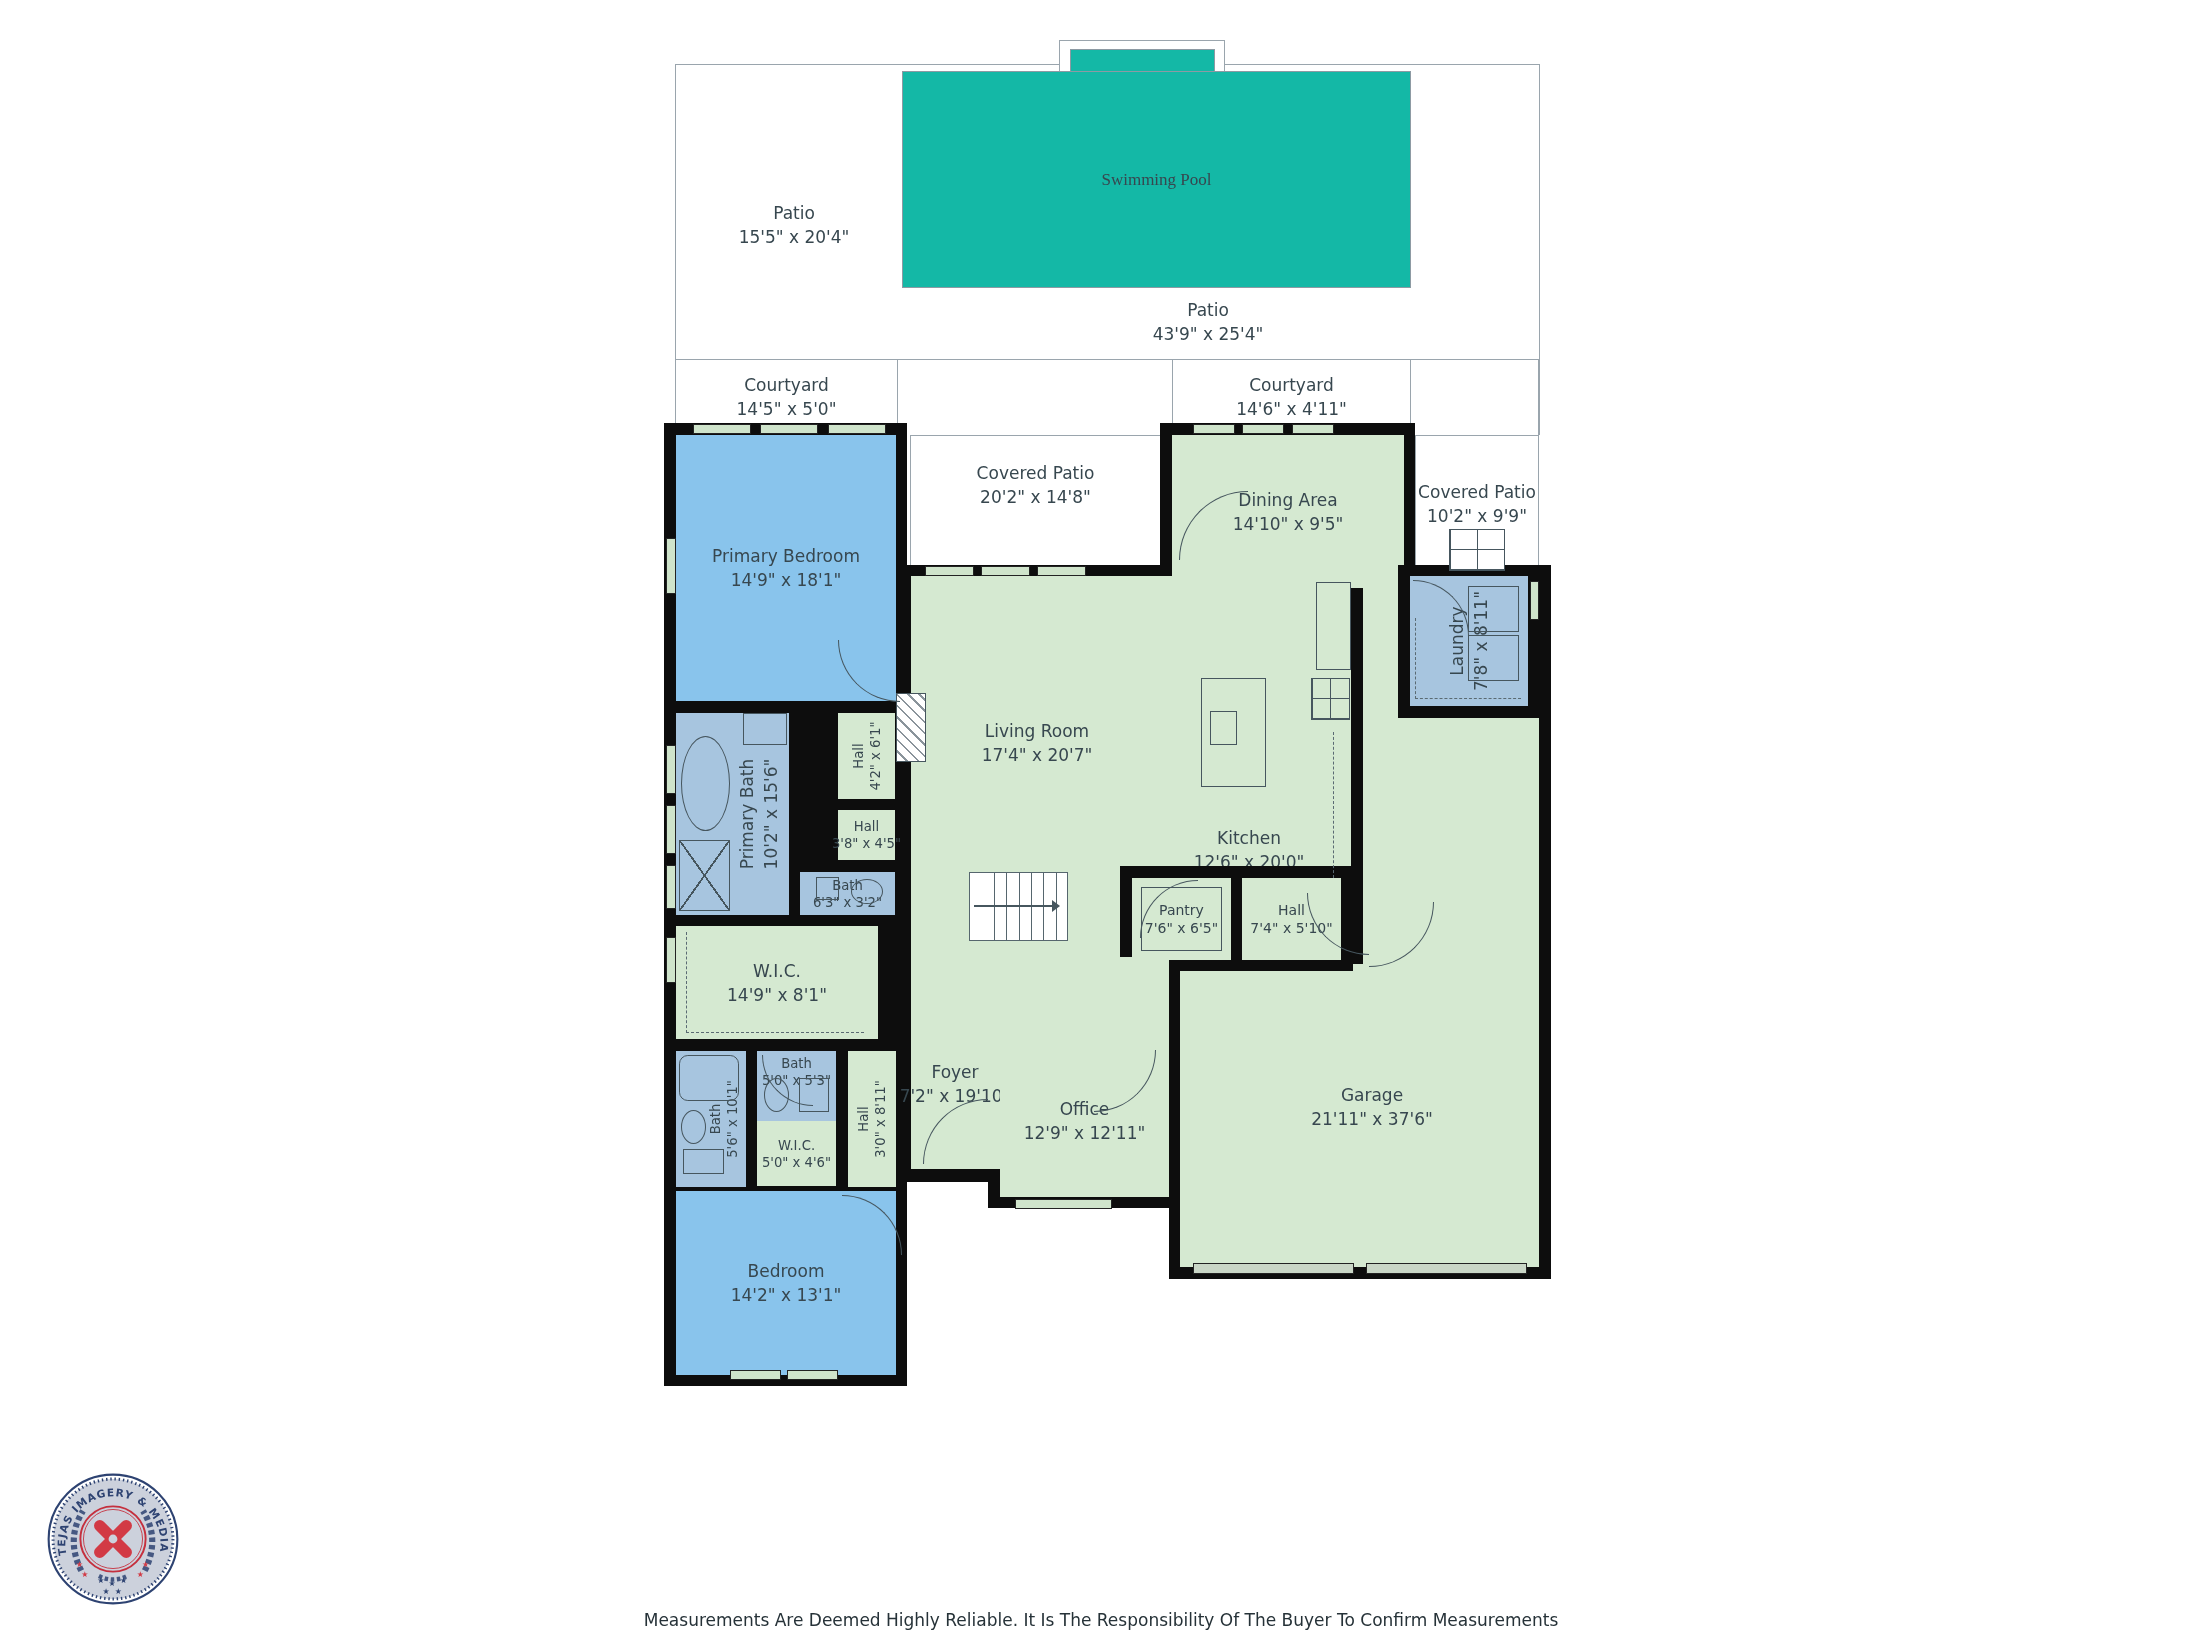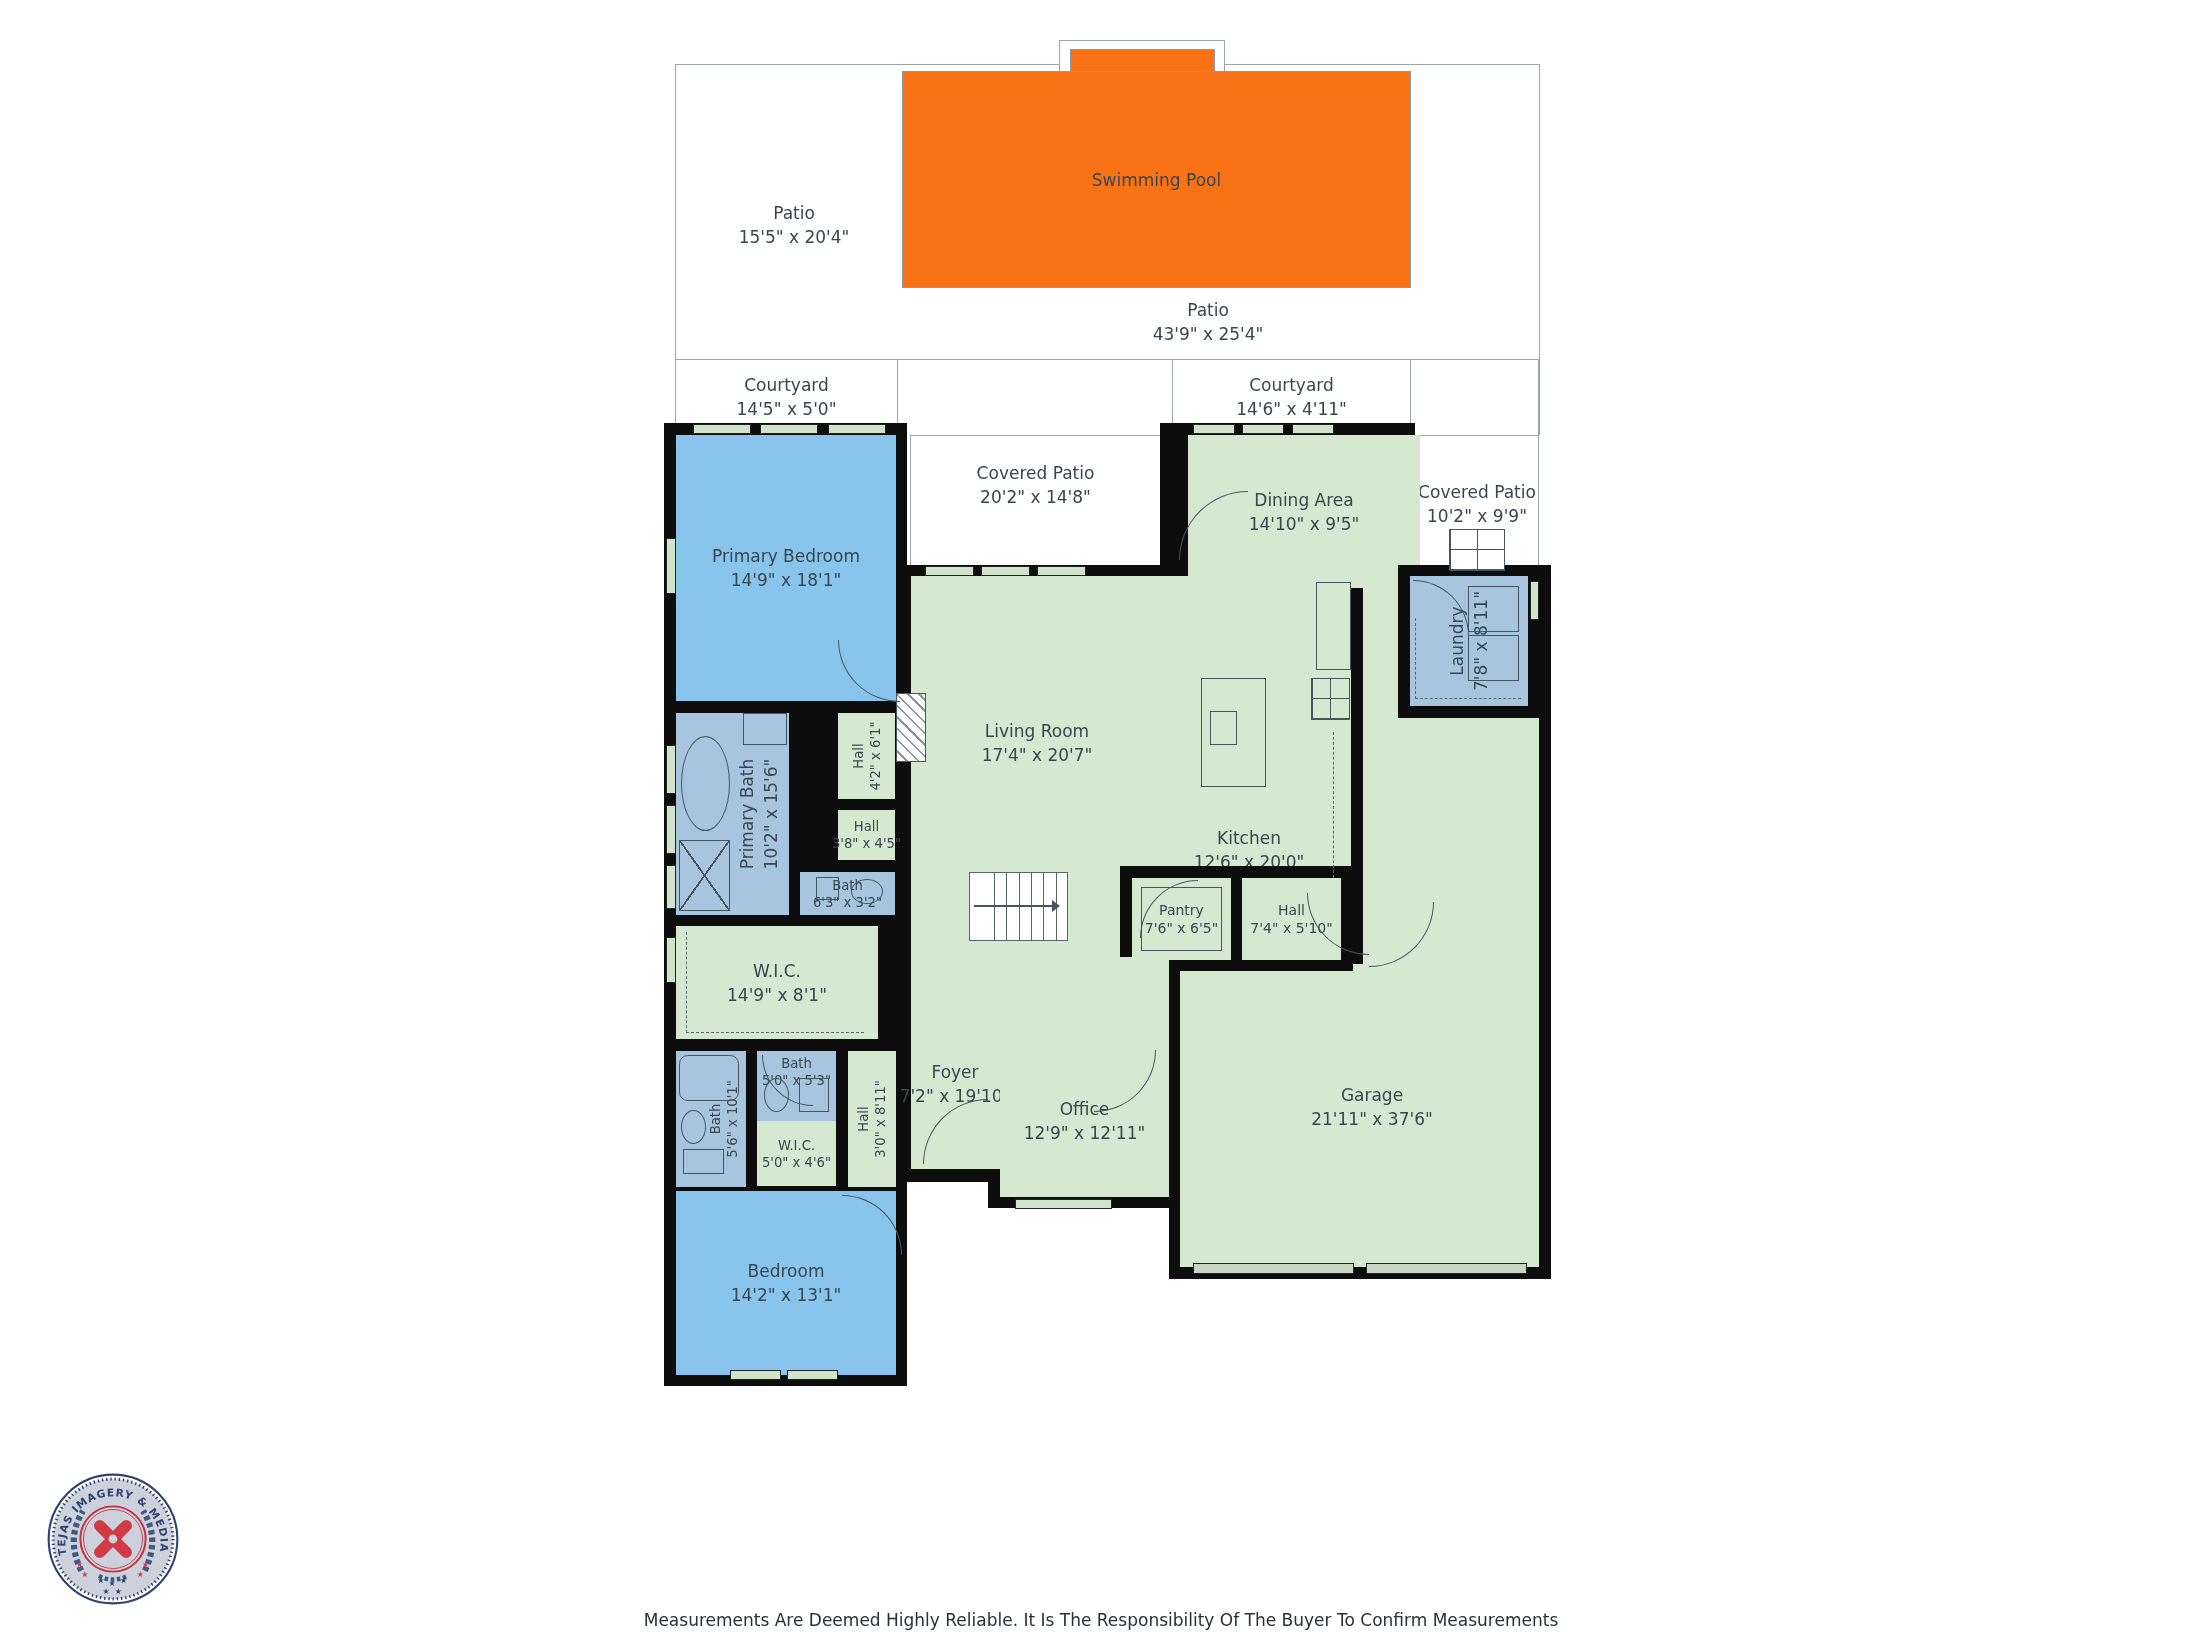--- a/index.html
+++ b/index.html
@@ -2,21 +2,21 @@
 <html style="font-size:14px"><head>
 <meta charset="utf-8">
 <style>
   html,body{margin:0;padding:0;background:#ffffff;}
   *{box-sizing:border-box;}
   #canvas{position:relative;width:2202px;height:1652px;background:#fff;overflow:hidden;
           font-family:"DejaVu Sans","Liberation Sans",sans-serif;color:#37474f;}
   .abs{position:absolute;}
   
   .out{position:absolute;background:#fff;border:1.8px solid #9aa5ad;}
-  .pool{position:absolute;background:#f97316;border:1.8px solid #8d9aa3;}
+  .pool{position:absolute;background:#14b8a6;border:1.8px solid #8d9aa3;font-family:Liberation Serif, serif;}
   
   .wall{position:absolute;background:#0d0d0d;}
   
   .room{position:absolute;display:flex;align-items:center;justify-content:center;text-align:center;}
   .green{background:#d5e9d1;}
   .blue{background:#89c4ec;}
   .bath{background:#a7c5df;}
   .lbl{line-height:24px;font-size:17px;color:#37474f;white-space:nowrap;}
   .lbl .nm,.lbl .dm{display:block;}
   .sm .lbl{font-size:14px;line-height:18.5px;}
@@ -101,21 +101,21 @@
   <div class="wall" style="left:1337px;top:565px;width:214px;height:415px;"></div>
   <div class="wall" style="left:1169px;top:953px;width:382px;height:326px;"></div>
 
   <div class="room blue" style="left:676px;top:435px;width:220px;height:266px;">
     <div class="lbl">
         <span class="nm">Primary Bedroom</span>
         <span class="dm">14'9" x 18'1"</span>
       </div>
   </div>
 
-  <div class="room green" style="left:1172px;top:435px;width:232px;height:153px;margin-left:16px;">
+  <div class="room green" style="left:1172px;top:435px;width:232px;height:153px;">
     <div class="lbl">
         <span class="nm">Dining Area</span>
         <span class="dm">14'10" x 9'5"</span>
       </div>
   </div>
 
   <div class="room green" style="left:911px;top:576px;width:440px;height:392px;"></div>
   <div class="abs lbl" style="left:962px;top:719px;width:150px;text-align:center;">
     <span class="nm">Living Room</span>
       <span class="dm">17'4" x 20'7"</span>

